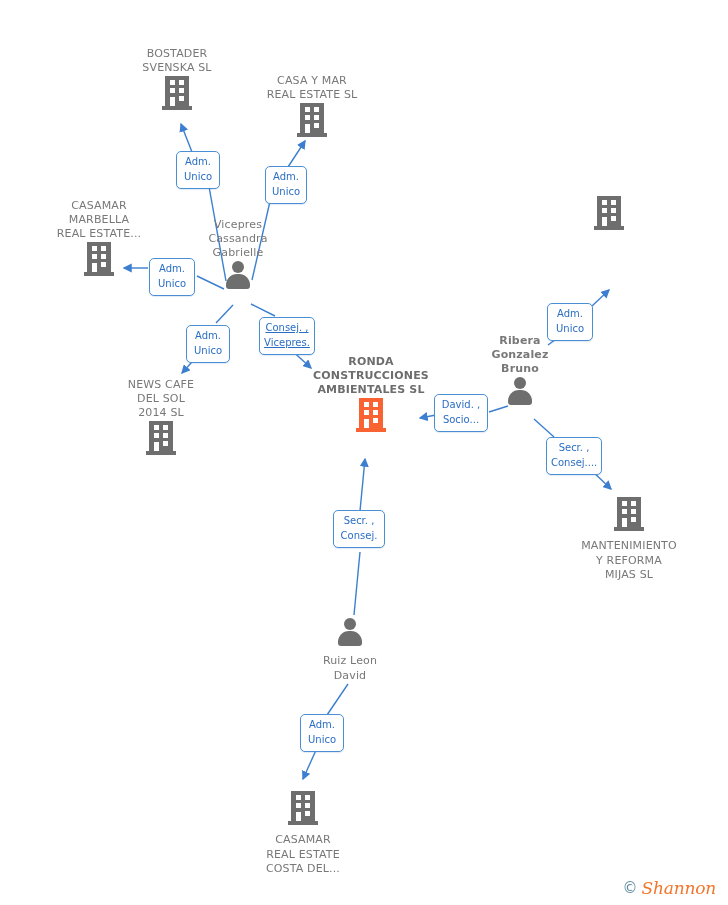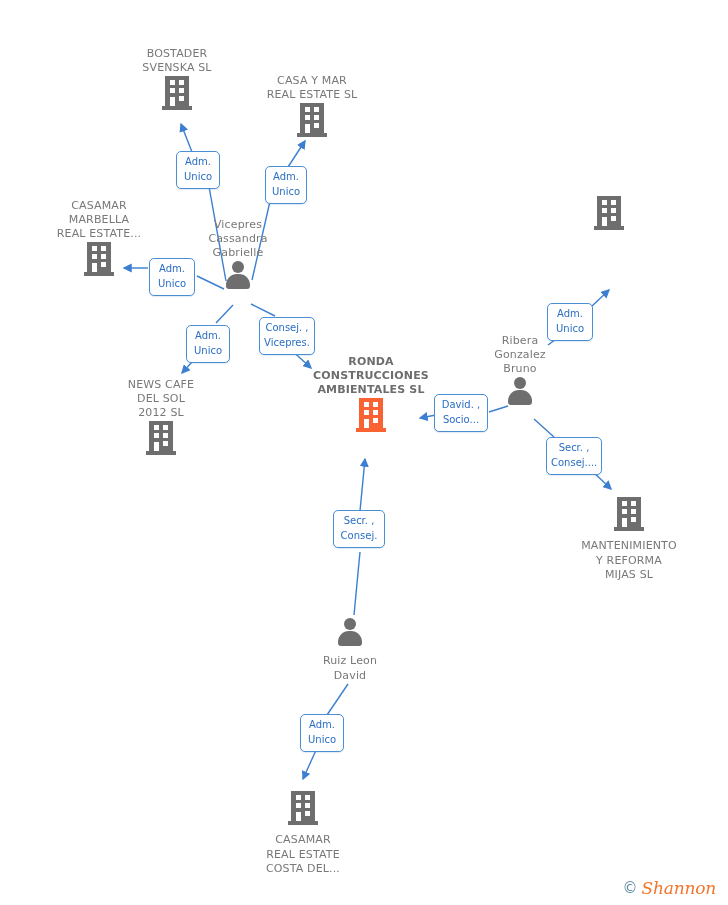--- a/index.html
+++ b/index.html
@@ -256,21 +256,21 @@
         <i style="left:17px; top:20px;"></i>
         <span class="door"></span>
         <span class="base"></span>
       </span>
     </span>
   </div>
 
   <div class="node label-above" style="left:161px; top:378px;">
     <span class="node-label">NEWS CAFE
 DEL SOL
-2012  SL</span>
+2014  SL</span>
     <span class="node-icon">
       <span class="bld" style="display:inline-block;">
         <span class="body"></span>
         <i style="left:8px;  top:4px;"></i><i style="left:17px; top:4px;"></i>
         <i style="left:8px;  top:12px;"></i><i style="left:17px; top:12px;"></i>
         <i style="left:17px; top:20px;"></i>
         <span class="door"></span>
         <span class="base"></span>
       </span>
     </span>
@@ -328,21 +328,21 @@
     <span class="node-label">Vicepres
 Cassandra
 Gabrielle</span>
     <span class="node-icon">
       <span class="psn" style="display:inline-block;">
         <span class="head"></span><span class="torso"></span>
       </span>
     </span>
   </div>
 
-  <div class="node label-above" style="left:520px; top:334px; width:110px; margin-left:-55px;">
+  <div class="node label-above" style="left:520px; top:334px; width:110px; margin-left:-55px;font-weight:bold;">
     <span class="node-label">Ribera
 Gonzalez
 Bruno</span>
     <span class="node-icon">
       <span class="psn" style="display:inline-block;">
         <span class="head"></span><span class="torso"></span>
       </span>
     </span>
   </div>
 
@@ -361,21 +361,21 @@
 
   <div class="rel" style="left:265px; top:166px; width:42px;">Adm.
 Unico</div>
 
   <div class="rel" style="left:149px; top:258px; width:46px;">Adm.
 Unico</div>
 
   <div class="rel" style="left:186px; top:325px; width:44px;">Adm.
 Unico</div>
 
-  <div class="rel" style="left:259px; top:317px; width:56px;">Consej. ,
+  <div class="rel" style="left:259px; top:317px; width:56px;text-decoration:underline;">Consej. ,
 Vicepres.</div>
 
   <div class="rel" style="left:547px; top:303px; width:46px;">Adm.
 Unico</div>
 
   <div class="rel" style="left:434px; top:394px; width:54px;">David. ,
 Socio...</div>
 
   <div class="rel" style="left:546px; top:437px; width:56px;">Secr. ,
 Consej....</div>

